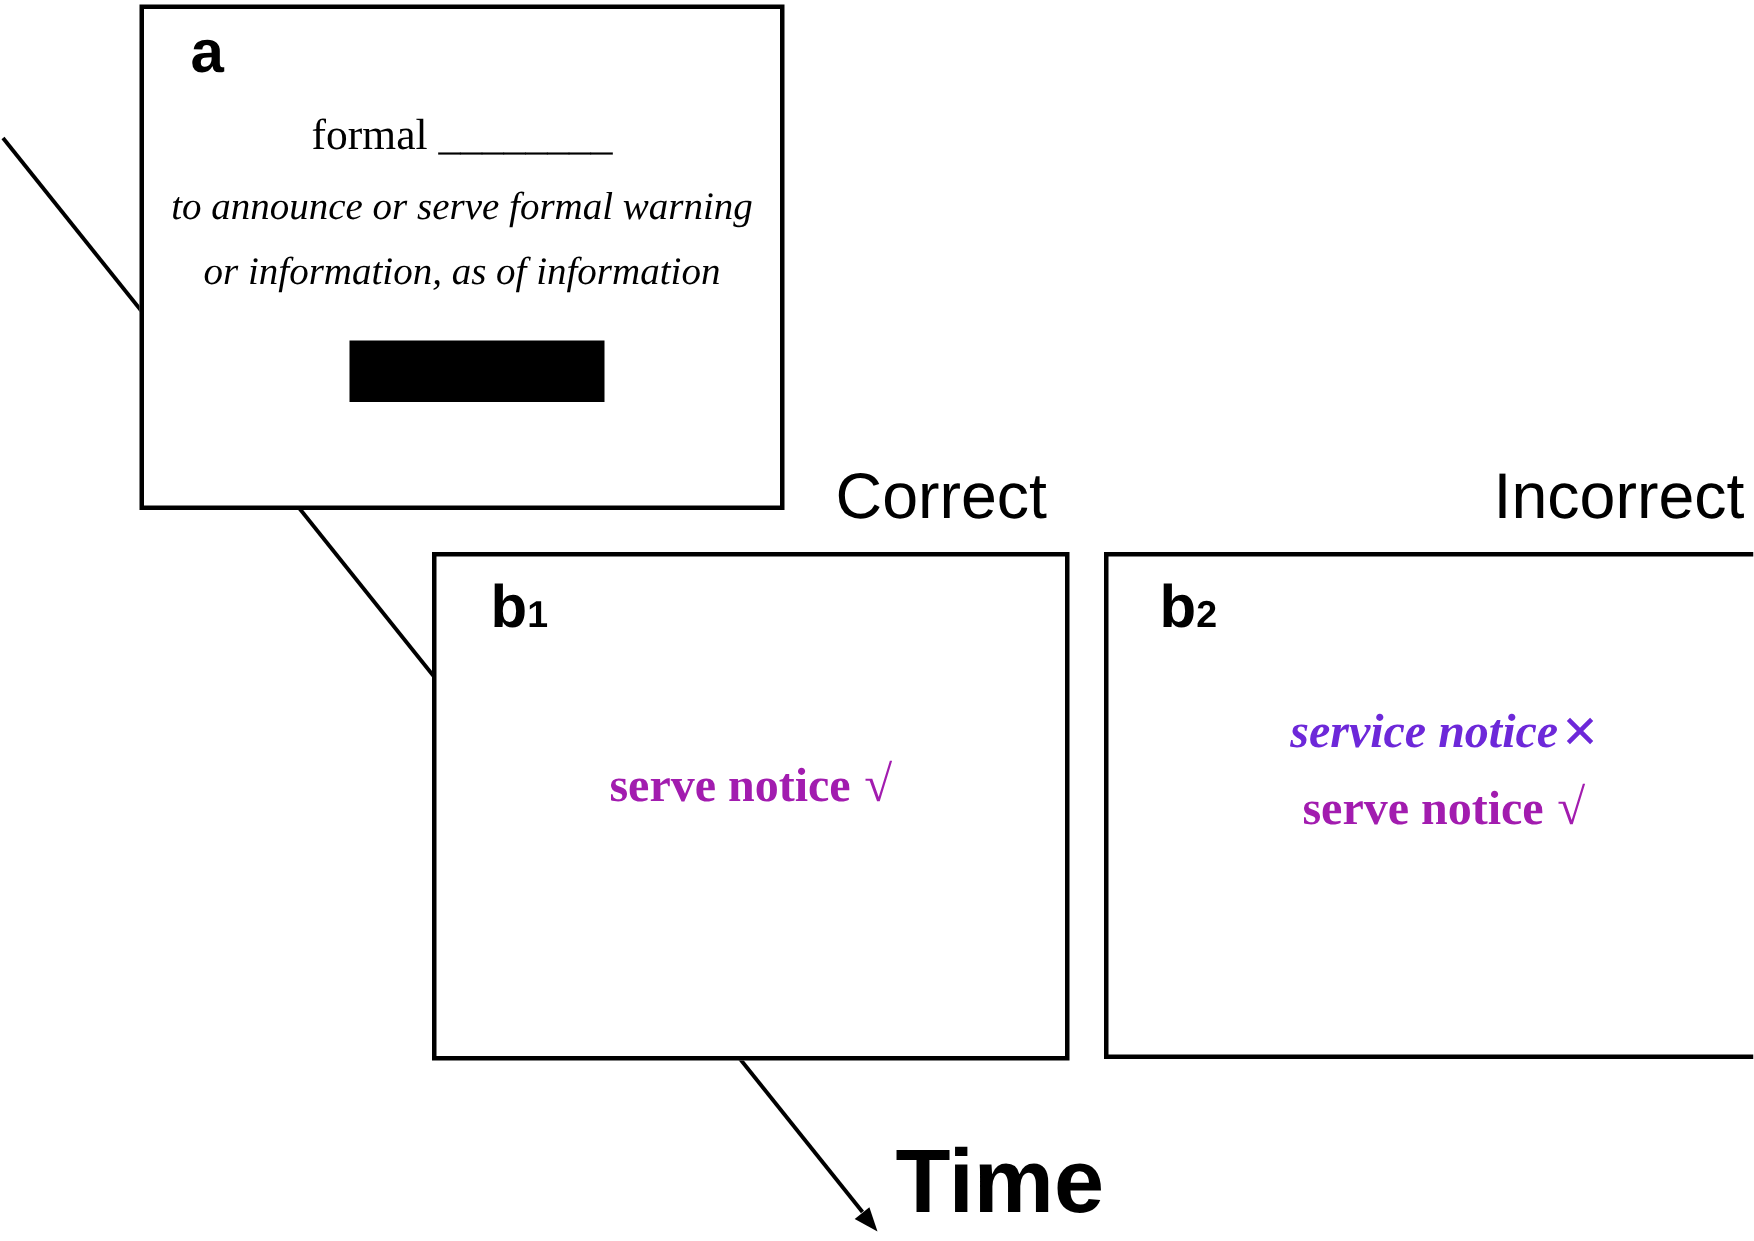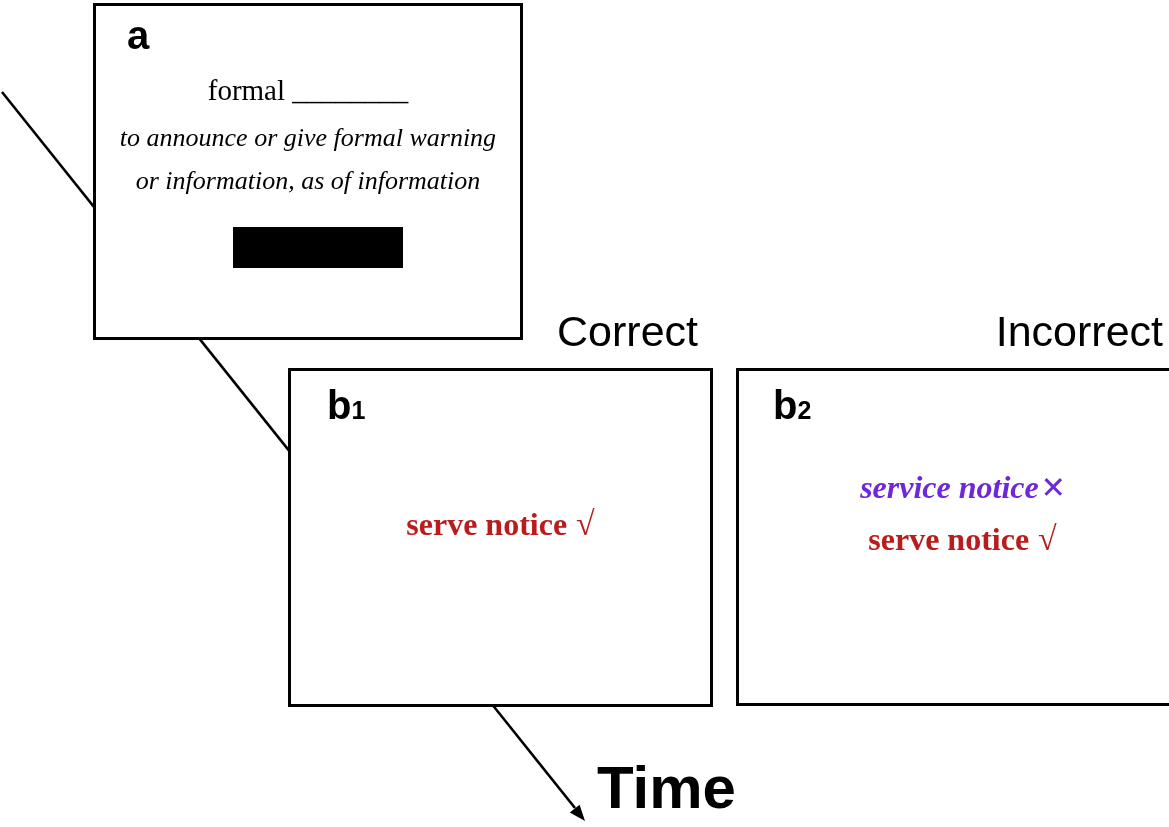--- a/index.html
+++ b/index.html
@@ -80,21 +80,21 @@
     font-family: "Liberation Serif", serif;
     font-weight: bold;
     font-size: 32px;
     line-height: 1;
     white-space: nowrap;
   }
   #panel-b1 .answer-correct { top: 136px; }
   #panel-b2 .answer-wrong   { top: 100px; }
   #panel-b2 .answer-correct { top: 151px; }
 
-  .txt-green { color: #b91c1c; }
+  .txt-green { color: #a21caf; }
   .txt-red   { color: #6d28d9; font-style: italic; }
 
   .mark-check { margin-left: 9px; font-weight: normal; font-size: 1.06em; }
   .mark-cross { margin-left: 2px; font-size: 1.32em; line-height: 0; vertical-align: -0.06em; }
 
   .condition-label {
     position: absolute;
     font-size: 43px;
     line-height: 1;
     z-index: 2;
@@ -126,21 +126,21 @@
 
   <div class="panel" id="panel-a">
     <div class="panel-label">
       <span>a</span>
     </div>
     <div class="cue-line">
       <span>formal</span>
       <span class="cue-blank">________</span>
     </div>
     <div class="definition">
-      <div>to announce or give formal warning</div>
+      <div>to announce or serve formal warning</div>
       <div>or information, as of information</div>
     </div>
     <div class="black-rect"></div>
   </div>
 
   <div class="condition-label" id="label-incorrect">Incorrect</div>
 
   <div class="condition-label" id="label-correct">Correct</div>
 
   <div class="panel" id="panel-b1">

